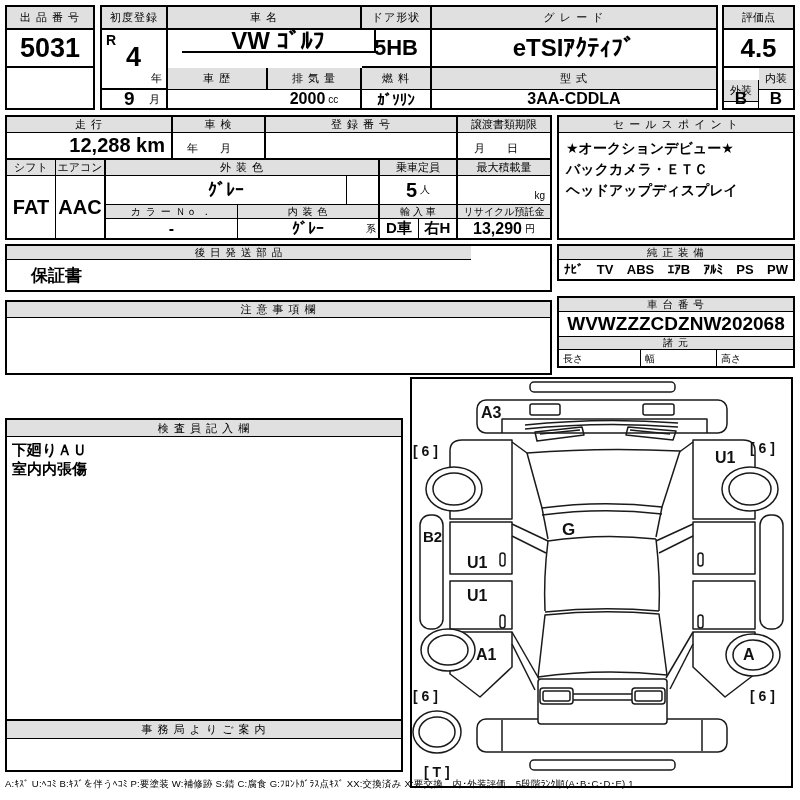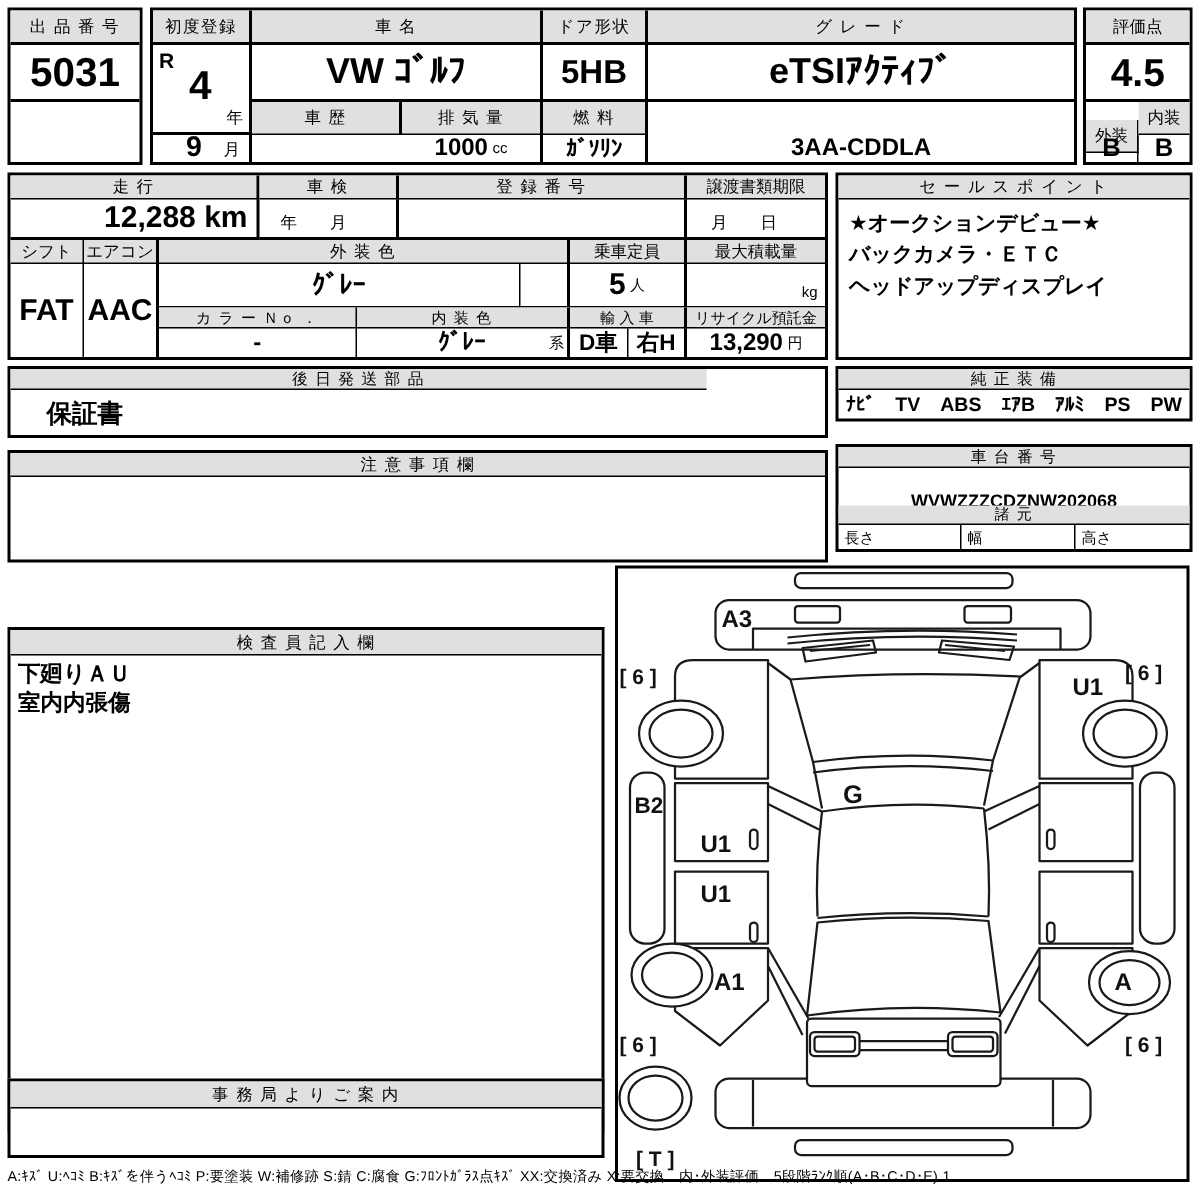--- a/index.html
+++ b/index.html
@@ -38,34 +38,35 @@
   <div class="cell br2 bb2" style="left:0;top:23px;width:66px;height:60px;">
     <span class="abs" style="left:4px;top:2px;font-weight:bold;font-size:14px;">R</span>
     <span class="abs" style="left:24px;top:12px;font-weight:bold;font-size:27px;">4</span>
     <span class="abs" style="right:4px;bottom:2px;font-size:11px;">年</span>
   </div>
   <div class="cell br2" style="left:0;top:83px;width:66px;height:18px;">
     <span class="abs" style="left:22px;top:-2px;font-weight:bold;font-size:19px;">9</span>
     <span class="abs" style="right:6px;bottom:1px;font-size:11px;">月</span>
   </div>
 
-  <div class="cell val br2 bb2" style="left:66px;top:23px;width:194px;height:38px;font-size:24px;">VW ｺﾞﾙﾌ</div>
+  <div class="cell val br2 bb2" style="left:80px;top:23px;width:194px;height:23px;font-size:24px;">VW ｺﾞﾙﾌ</div>
   <div class="cell hdr br2 bb1" style="left:66px;top:61px;width:100px;height:22px;">車 歴</div>
   <div class="cell hdr br2 bb1" style="left:166px;top:61px;width:94px;height:22px;">排 気 量</div>
   <div class="cell val br2" style="left:66px;top:83px;width:100px;height:18px;font-size:17px;margin-top:48px;">自家用</div>
   <div class="cell val br2" style="left:166px;top:83px;width:94px;height:18px;font-size:16px;">
-    <span>1000</span>
+    <span>2000</span>
     <span class="unit">cc</span>
   </div>
 
   <div class="cell val br2 bb2" style="left:260px;top:23px;width:70px;height:38px;font-size:22px;">5HB</div>
   <div class="cell hdr br2 bb1" style="left:260px;top:61px;width:70px;height:22px;">燃 料</div>
   <div class="cell val br2" style="left:260px;top:83px;width:70px;height:18px;font-size:15px;">ｶﾞｿﾘﾝ</div>
 
   <div class="cell val bb2" style="left:330px;top:23px;width:284px;height:38px;font-size:24px;">eTSIｱｸﾃｨﾌﾞ</div>
+  <div class="cell hdr bb1" style="left:330px;top:61px;width:284px;height:22px;">型 式</div>
   <div class="cell val" style="left:330px;top:83px;width:284px;height:18px;font-size:16px;">3AA-CDDLA</div>
 </div>
 
 <div class="sec" style="left:722px;top:5px;width:73px;height:105px;">
   <div class="cell hdr bb2" style="left:0;top:0;width:69px;height:23px;letter-spacing:0;">評価点</div>
   <div class="cell val bb2" style="left:0;top:23px;width:69px;height:38px;font-size:26px;">4.5</div>
   <div class="cell hdr br1 bb1" style="left:0;top:61px;width:35px;height:22px;letter-spacing:0;margin-top:12px;">外装</div>
   <div class="cell hdr bb1" style="left:35px;top:61px;width:34px;height:22px;letter-spacing:0;">内装</div>
   <div class="cell val br1" style="left:0;top:83px;width:35px;height:18px;font-size:17px;">B</div>
   <div class="cell val" style="left:35px;top:83px;width:34px;height:18px;font-size:17px;">B</div>
@@ -151,21 +152,21 @@
   </div>
 </div>
 
 <div class="sec" style="left:5px;top:300px;width:547px;height:75px;">
   <div class="cell hdr bb1" style="left:0;top:0;width:543px;height:16px;">注 意 事 項 欄</div>
   <div class="cell" style="left:0;top:16px;width:543px;height:55px;"></div>
 </div>
 
 <div class="sec" style="left:557px;top:296px;width:238px;height:72px;">
   <div class="cell hdr bb1" style="left:0;top:0;width:234px;height:14px;font-size:10.5px;">車 台 番 号</div>
-  <div class="cell val bb1" style="left:0;top:24px;width:234px;height:25px;font-size:12px;">WVWZZZCDZNW202068</div>
+  <div class="cell val bb1" style="left:0;top:14px;width:234px;height:25px;font-size:19px;">WVWZZZCDZNW202068</div>
   <div class="cell hdr bb1" style="left:0;top:39px;width:234px;height:13px;font-size:10px;">諸 元</div>
   <div class="cell br1" style="left:0;top:52px;width:82px;height:16px;">
     <span class="abs" style="left:4px;top:2px;font-size:10px;">長さ</span>
     <span class="abs" style="right:4px;top:2px;font-size:10px;font-weight:bold;"></span>
   </div>
   <div class="cell br1" style="left:82px;top:52px;width:76px;height:16px;">
     <span class="abs" style="left:4px;top:2px;font-size:10px;">幅</span>
     <span class="abs" style="right:4px;top:2px;font-size:10px;font-weight:bold;"></span>
   </div>
   <div class="cell" style="left:158px;top:52px;width:76px;height:16px;">

